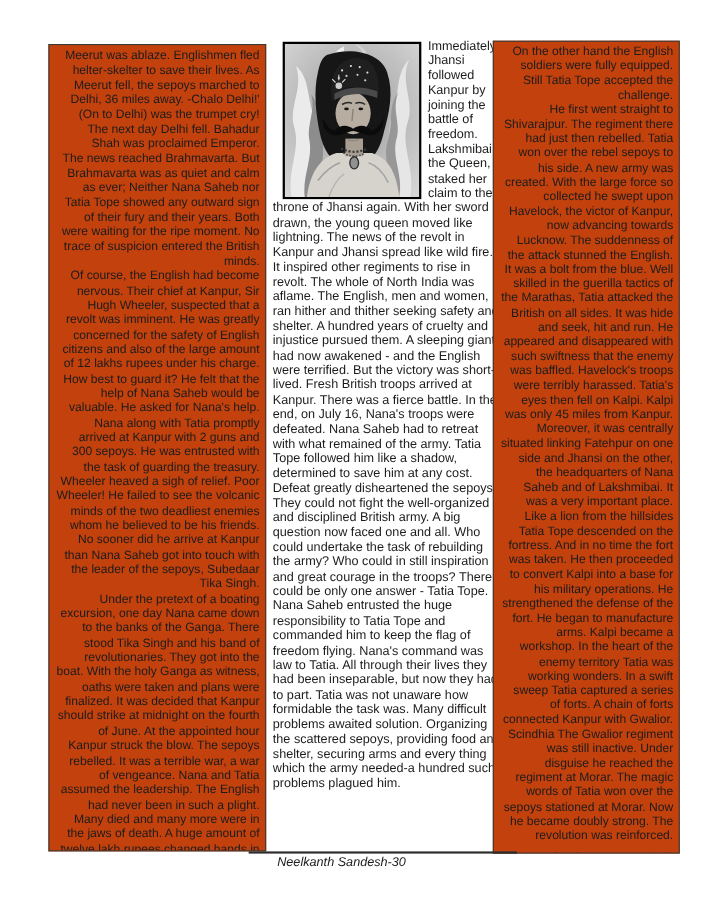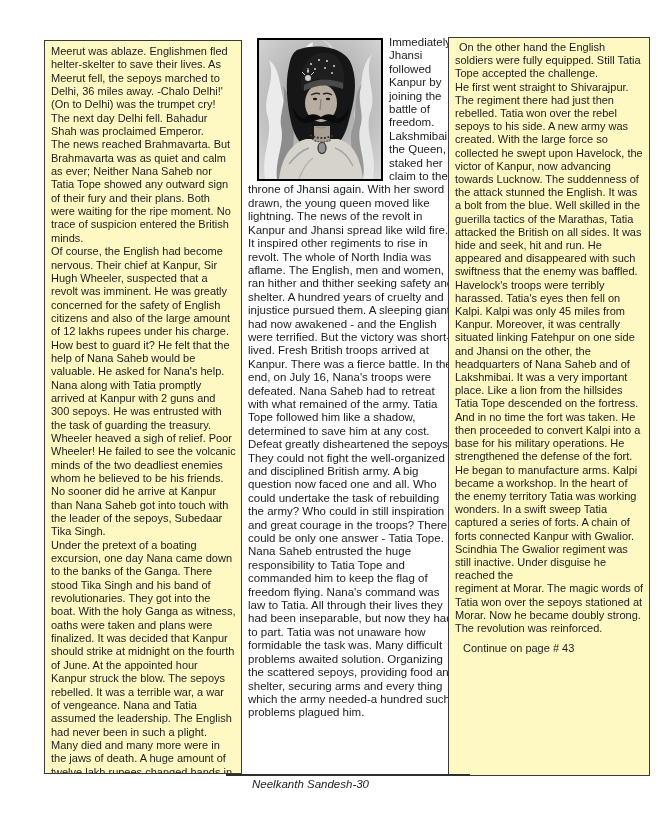--- a/index.html
+++ b/index.html
@@ -2,43 +2,43 @@
 <html><head>
 <meta charset="utf-8">
 <style>
   html,body{margin:0;padding:0;}
   body{
     width:658px;height:817px;background:#ffffff;
     font-family:"Liberation Sans",sans-serif;color:#1c1c1c;
   }
   .page{position:relative;width:658px;height:817px;background:#fff;overflow:hidden;}
   .col{position:absolute;overflow:hidden;text-align:left;}
-  .box{border:1.5px solid #3a3a3a;box-sizing:border-box;background:#fef9c3;}
+  .box{border:1.5px solid #3a3a3a;box-sizing:border-box;background:#c2410c;text-align:right;}
   #col1{left:44px;top:40px;width:198px;height:734px;padding:4px 5px 0 6px;font-size:11px;line-height:13.35px;}
   #col2{left:248px;top:36px;width:208px;height:740px;font-size:11.5px;line-height:13.4px;}
-  #col3{left:448px;top:37px;width:202px;height:739px;padding:3px 5px 0 6px;font-size:11px;line-height:13.2px;}
+  #col3{left:448px;top:37px;width:170px;height:739px;padding:3px 5px 0 6px;font-size:11px;line-height:13.2px;}
   p{margin:0;}
   .indent{text-indent:4px;}
   .pre{white-space:pre-line;}
   .continue{margin-top:7px;padding-left:8px;}
   .portrait{
     float:left;width:122px;height:139px;border:2px solid #000;
     margin:2px 6px 1px 9px;background:#c9c9c9;overflow:hidden;
   }
   .footer-rule{position:absolute;left:226px;top:774px;width:244px;height:0;border-top:2px solid #2e2e2e;}
   .footer-text{position:absolute;left:252px;top:778px;font-style:italic;font-size:11.5px;color:#1c1c1c;}
 </style>
 </head>
 <body>
 
 <div class="page">
 
   <div id="col1" class="col box">
     <p>Meerut was ablaze. Englishmen fled helter-skelter to save their lives. As Meerut fell, the sepoys marched to Delhi, 36 miles away. -Chalo Delhi!' (On to Delhi) was the trumpet cry! The next day Delhi fell. Bahadur Shah was proclaimed Emperor.</p>
-    <p>The news reached Brahmavarta. But Brahmavarta was as quiet and calm as ever; Neither Nana Saheb nor Tatia Tope showed any outward sign of their fury and their plans. Both were waiting for the ripe moment. No trace of suspicion entered the British minds.</p>
+    <p>The news reached Brahmavarta. But Brahmavarta was as quiet and calm as ever; Neither Nana Saheb nor Tatia Tope showed any outward sign of their fury and their years. Both were waiting for the ripe moment. No trace of suspicion entered the British minds.</p>
     <p>Of course, the English had become nervous. Their chief at Kanpur, Sir Hugh Wheeler, suspected that a revolt was imminent. He was greatly concerned for the safety of English citizens and also of the large amount of 12 lakhs rupees under his charge. How best to guard it? He felt that the help of Nana Saheb would be valuable. He asked for Nana's help.</p>
     <p>Nana along with Tatia promptly arrived at Kanpur with 2 guns and 300 sepoys. He was entrusted with the task of guarding the treasury. Wheeler heaved a sigh of relief. Poor Wheeler! He failed to see the volcanic minds of the two deadliest enemies whom he believed to be his friends. No sooner did he arrive at Kanpur than Nana Saheb got into touch with the leader of the sepoys, Subedaar Tika Singh.</p>
     <p>Under the pretext of a boating excursion, one day Nana came down to the banks of the Ganga. There stood Tika Singh and his band of revolutionaries. They got into the boat. With the holy Ganga as witness, oaths were taken and plans were finalized. It was decided that Kanpur should strike at midnight on the fourth of June. At the appointed hour Kanpur struck the blow. The sepoys rebelled. It was a terrible war, a war of vengeance. Nana and Tatia assumed the leadership. The English had never been in such a plight. Many died and many more were in the jaws of death. A huge amount of twelve lakh rupees changed hands in a moment. The sepoys had captured Kanpur and their joy knew no bounds. Nana Saheb was ceremoniously proclaimed the Peshwa. The land had once again one of its sons as the ruler.</p>
   </div>
 
   <div id="col2" class="col">
     <div class="portrait">
       <svg width="122" height="139" viewBox="0 0 122 139">
         <defs>
           <radialGradient id="flameGrad" cx="50%" cy="45%" r="80%">

